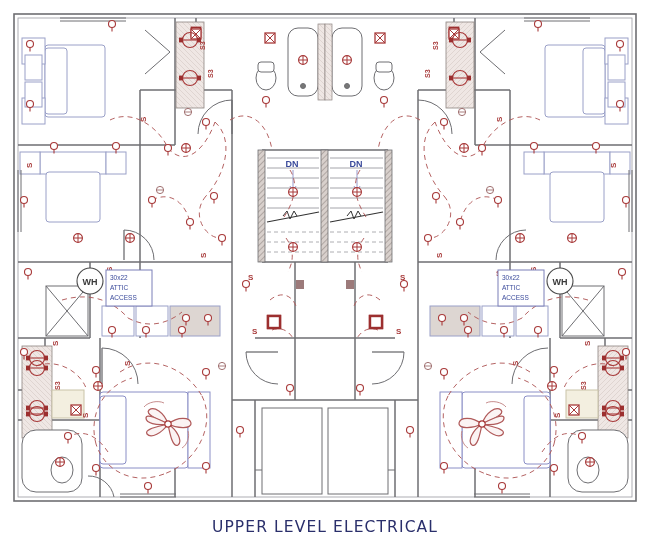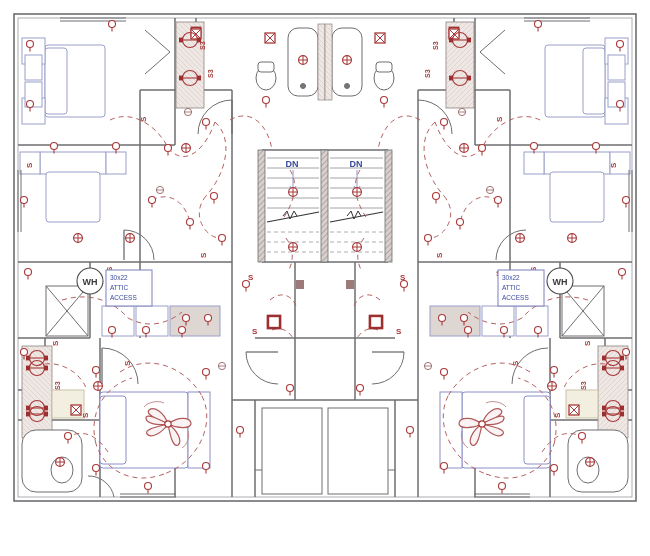--- a/index.html
+++ b/index.html
@@ -460,14 +460,15 @@
 
   <g fill="none" stroke="#6e6e72" stroke-width="1">
     <rect x="262" y="408" width="60" height="86" fill="#fff"></rect>
     <rect x="328" y="408" width="60" height="86" fill="#fff"></rect>
     <line x1="255" y1="470" x2="262" y2="470"></line>
     <line x1="388" y1="470" x2="395" y2="470"></line>
   </g>
 
 </svg>
 
+<div id="title">UPPER LEVEL ELECTRICAL</div>
 
 </div>
 
 </body></html>

